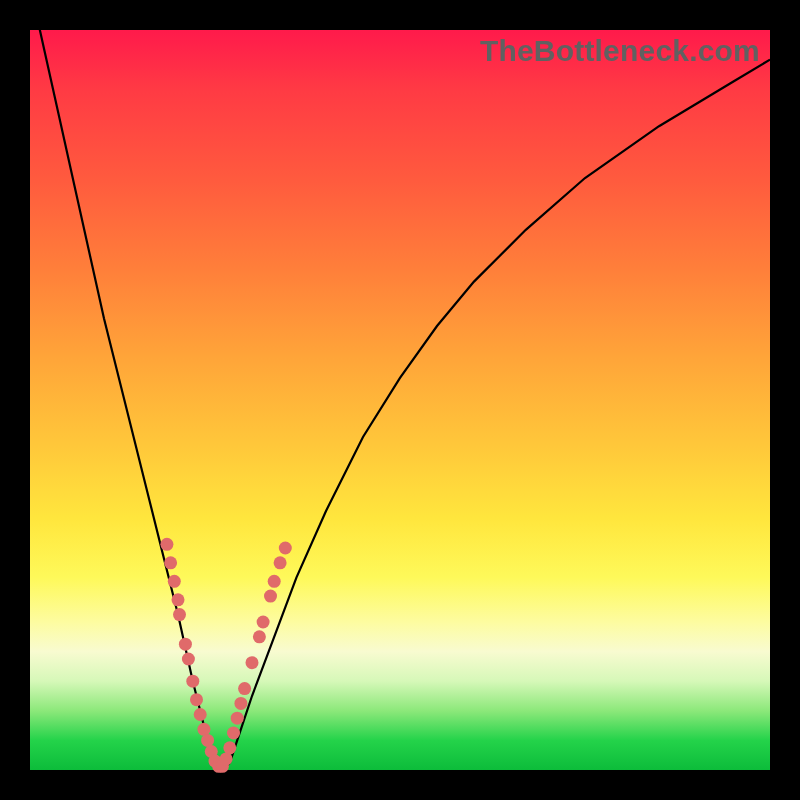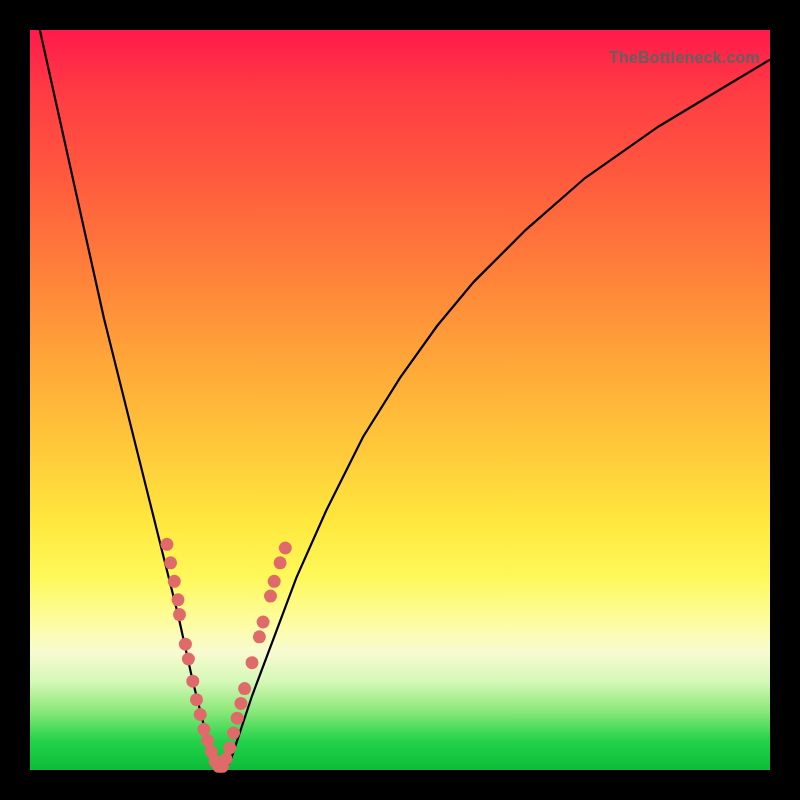--- a/index.html
+++ b/index.html
@@ -39,24 +39,24 @@
       #fdfca0 80%,
       #f8fbd0 84%,
       #d6f8b8 88%,
       #8ce87a 92%,
       #24d34a 96%,
       #0cbc3a 100%
     );
   }
   .watermark {
     position: absolute;
-    top: 19px;
+    top: 4px;
     right: 10px;
     color: #616161;
-    font-size: 16px;
+    font-size: 30px;
     font-weight: 600;
     letter-spacing: 0.2px;
     user-select: none;
   }
   svg.overlay {
     position: absolute;
     left: 0;
     top: 0;
     width: 740px;
     height: 740px;

